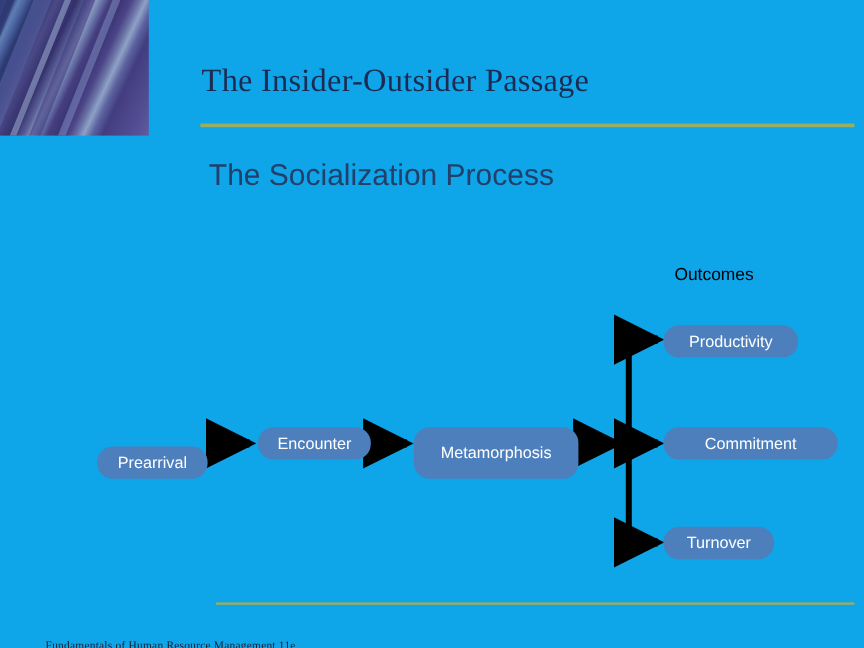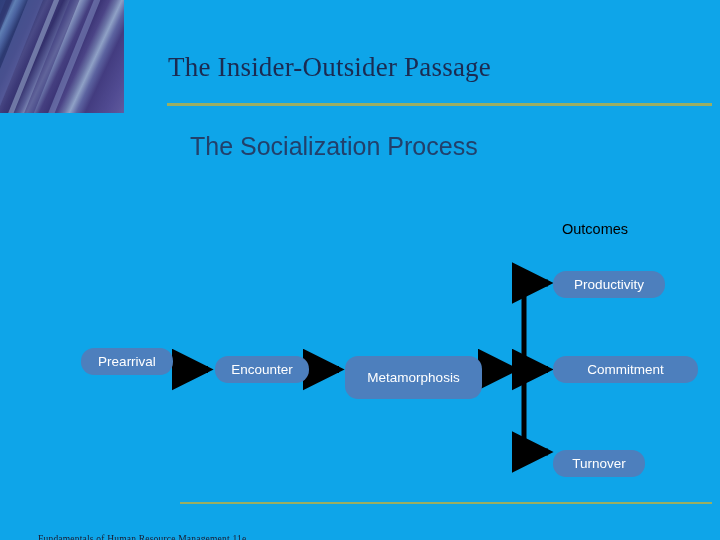--- a/index.html
+++ b/index.html
@@ -75,21 +75,21 @@
   #title-rule {
     position: absolute;
     left: 167px;
     top: 103px;
     width: 545px;
     height: 3px;
     background: #9aae62;
   }
   #subtitle {
     position: absolute;
-    left: 190px;
+    left: 174px;
     top: 130px;
     width: 520px;
     font-size: 25px;
     line-height: 32px;
     color: #22406b;
   }
 
   
   #diagram { position: absolute; left: 0; top: 0; width: 720px; height: 540px; }
 
@@ -109,26 +109,26 @@
     font-size: 13.5px;
     display: flex;
     align-items: center;
     justify-content: center;
     text-align: center;
     white-space: nowrap;
     box-sizing: border-box;
     border-radius: 13px;
   }
 
-  #node-prearrival    { left: 81px;  top: 348px; width: 92px;  height: 27px; }
+  #node-prearrival    { left: 81px;  top: 372px; width: 92px;  height: 27px; }
   #node-encounter     { left: 215px; top: 356px; width: 94px;  height: 27px; }
   #node-metamorphosis { left: 345px; top: 356px; width: 137px; height: 43px; }
   #node-commitment    { left: 553px; top: 356px; width: 145px; height: 27px; }
   #node-productivity  { left: 553px; top: 271px; width: 112px; height: 27px; }
-  #node-turnover      { left: 553px; top: 450px; width: 92px;  height: 27px; }
+  #node-turnover      { left: 553px; top: 439px; width: 92px;  height: 27px; }
 
   
   #connectors {
     position: absolute;
     left: 0; top: 0;
     width: 720px; height: 540px;
     pointer-events: none;
   }
 
   

